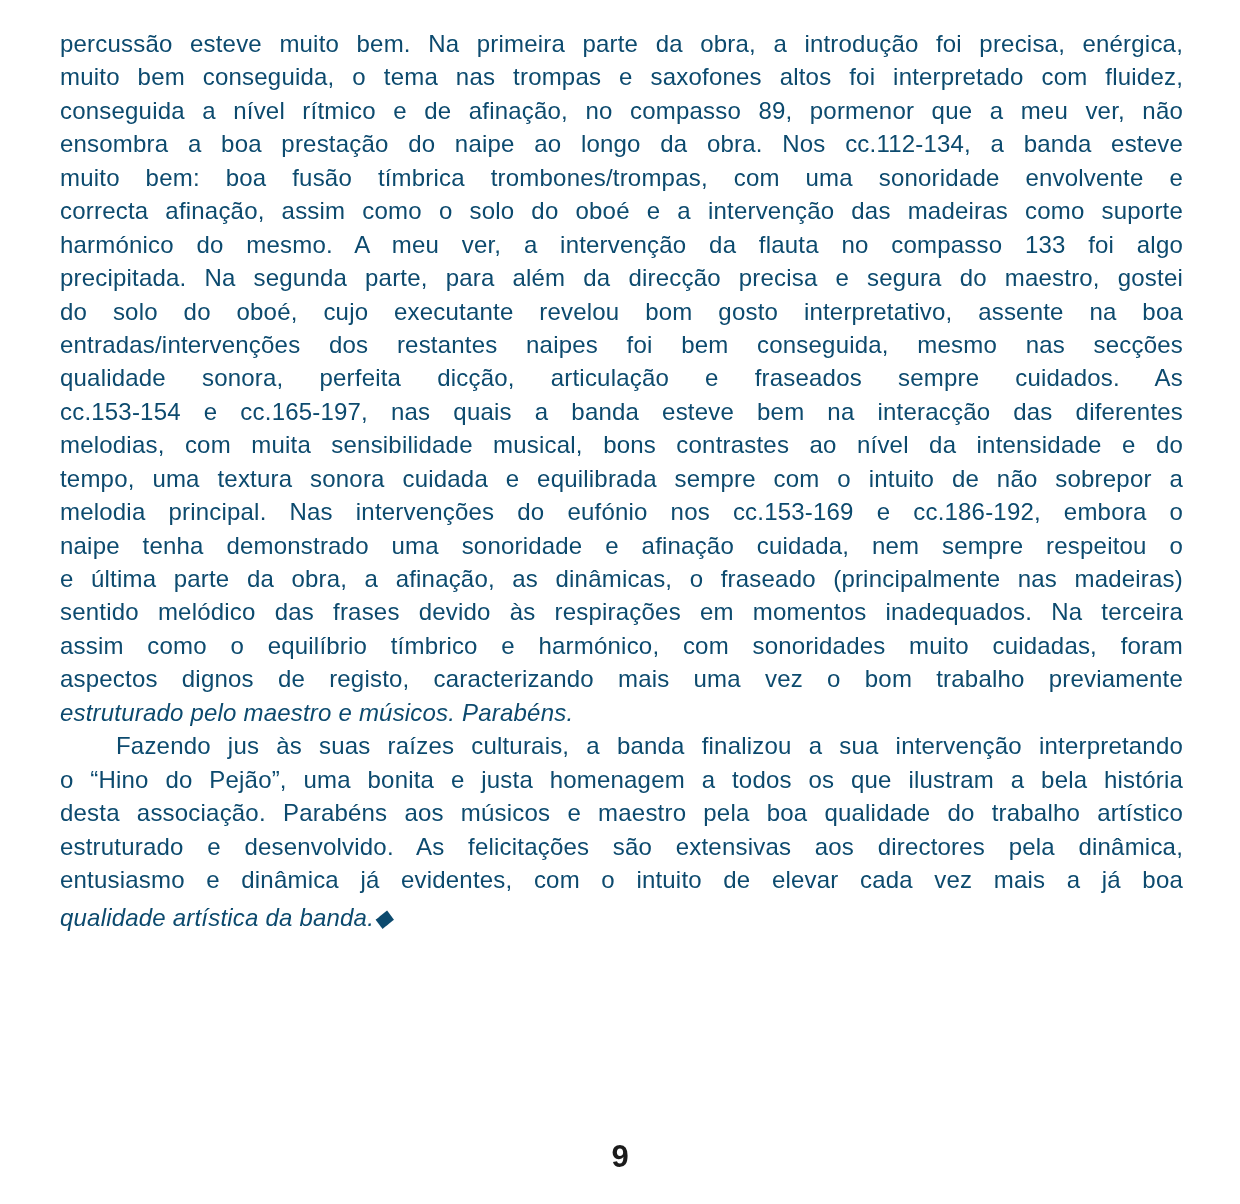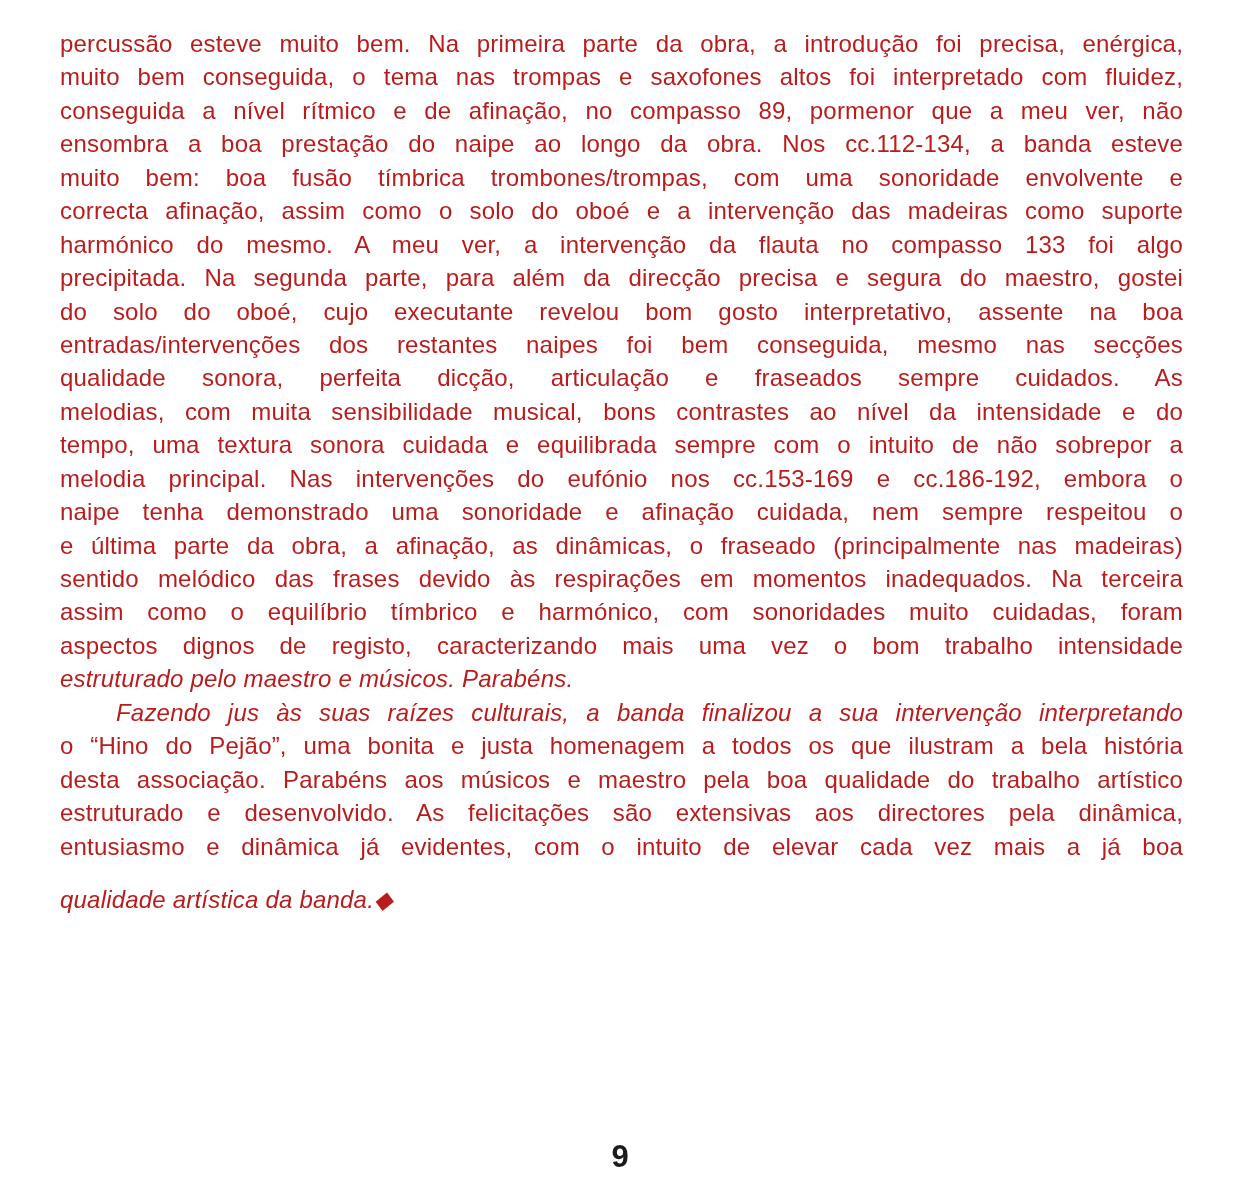--- a/index.html
+++ b/index.html
@@ -14,43 +14,42 @@
     width: 1240px;
     height: 1204px;
     background: #ffffff;
     overflow: hidden;
   }
   .text-block {
     position: absolute;
     top: 27px;
     left: 60px;
     width: 1123px;
-    color: #b91c1c;
+    color: #0c4a6e;
     font-size: 24px;
     letter-spacing: 0.2px;
   }
   .paragraph { margin: 0; }
   .line {
     line-height: 33.45px;
     height: 33.45px;
     text-align: justify;
     text-align-last: justify;
     white-space: normal;
     overflow: hidden;
   }
   .line.last-line {
     text-align-last: left;
     font-style: italic;
   }
   .line.first-indent {
     text-indent: 56px;
-    font-style: italic;
   }
   .line.end-gap {
-    margin-top: 20px;
+    margin-top: 5px;
   }
   .page-number {
     position: absolute;
     top: 1138px;
     left: 0;
     width: 1240px;
     text-align: center;
     color: #1b1b1b;
     font-size: 31px;
     font-weight: bold;
@@ -67,28 +66,29 @@
         <div class="line">muito bem conseguida, o tema nas trompas e saxofones altos foi interpretado com fluidez,</div>
         <div class="line">conseguida a nível rítmico e de afinação, no compasso 89, pormenor que a meu ver, não</div>
         <div class="line">ensombra a boa prestação do naipe ao longo da obra. Nos cc.112-134, a banda esteve</div>
         <div class="line">muito bem: boa fusão tímbrica trombones/trompas, com uma sonoridade envolvente e</div>
         <div class="line">correcta afinação, assim como o solo do oboé e a intervenção das madeiras como suporte</div>
         <div class="line">harmónico do mesmo. A meu ver, a intervenção da flauta no compasso 133 foi algo</div>
         <div class="line">precipitada. Na segunda parte, para além da direcção precisa e segura do maestro, gostei</div>
         <div class="line">do solo do oboé, cujo executante revelou bom gosto interpretativo, assente na boa</div>
         <div class="line">entradas/intervenções dos restantes naipes foi bem conseguida, mesmo nas secções</div>
         <div class="line">qualidade sonora, perfeita dicção, articulação e fraseados sempre cuidados. As</div>
+        <div class="line">cc.153-154 e cc.165-197, nas quais a banda esteve bem na interacção das diferentes</div>
         <div class="line">melodias, com muita sensibilidade musical, bons contrastes ao nível da intensidade e do</div>
         <div class="line">tempo, uma textura sonora cuidada e equilibrada sempre com o intuito de não sobrepor a</div>
         <div class="line">melodia principal. Nas intervenções do eufónio nos cc.153-169 e cc.186-192, embora o</div>
         <div class="line">naipe tenha demonstrado uma sonoridade e afinação cuidada, nem sempre respeitou o</div>
         <div class="line">e última parte da obra, a afinação, as dinâmicas, o fraseado (principalmente nas madeiras)</div>
         <div class="line">sentido melódico das frases devido às respirações em momentos inadequados. Na terceira</div>
         <div class="line">assim como o equilíbrio tímbrico e harmónico, com sonoridades muito cuidadas, foram</div>
-        <div class="line">aspectos dignos de registo, caracterizando mais uma vez o bom trabalho intensidade</div>
+        <div class="line">aspectos dignos de registo, caracterizando mais uma vez o bom trabalho previamente</div>
         <div class="line last-line">estruturado pelo maestro e músicos. Parabéns.</div>
       </div>
       <div class="paragraph">
         <div class="line first-indent">Fazendo jus às suas raízes culturais, a banda finalizou a sua intervenção interpretando</div>
         <div class="line">o “Hino do Pejão”, uma bonita e justa homenagem a todos os que ilustram a bela história</div>
         <div class="line">desta associação. Parabéns aos músicos e maestro pela boa qualidade do trabalho artístico</div>
         <div class="line">estruturado e desenvolvido. As felicitações são extensivas aos directores pela dinâmica,</div>
         <div class="line">entusiasmo e dinâmica já evidentes, com o intuito de elevar cada vez mais a já boa</div>
         <div class="line last-line end-gap">qualidade artística da banda.◆</div>
       </div>

